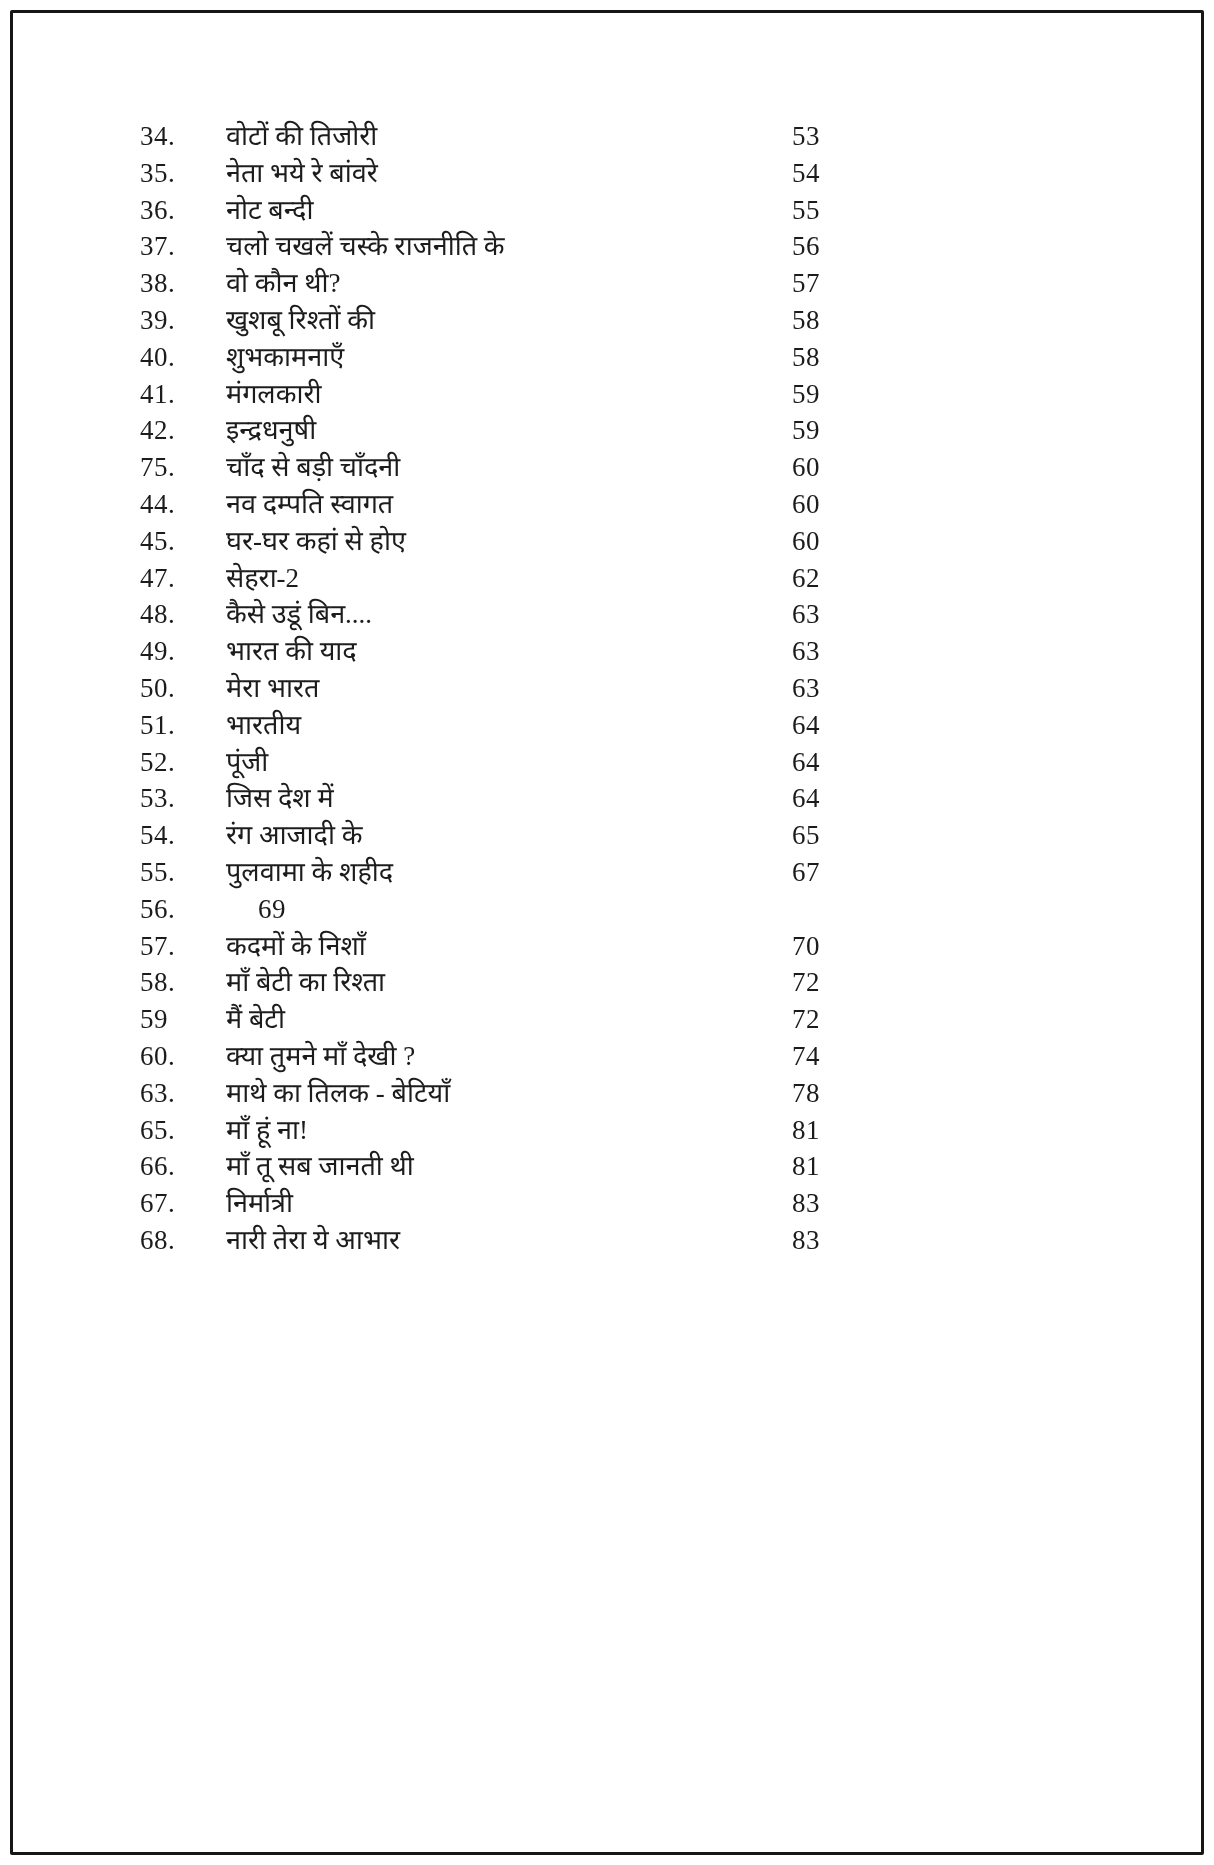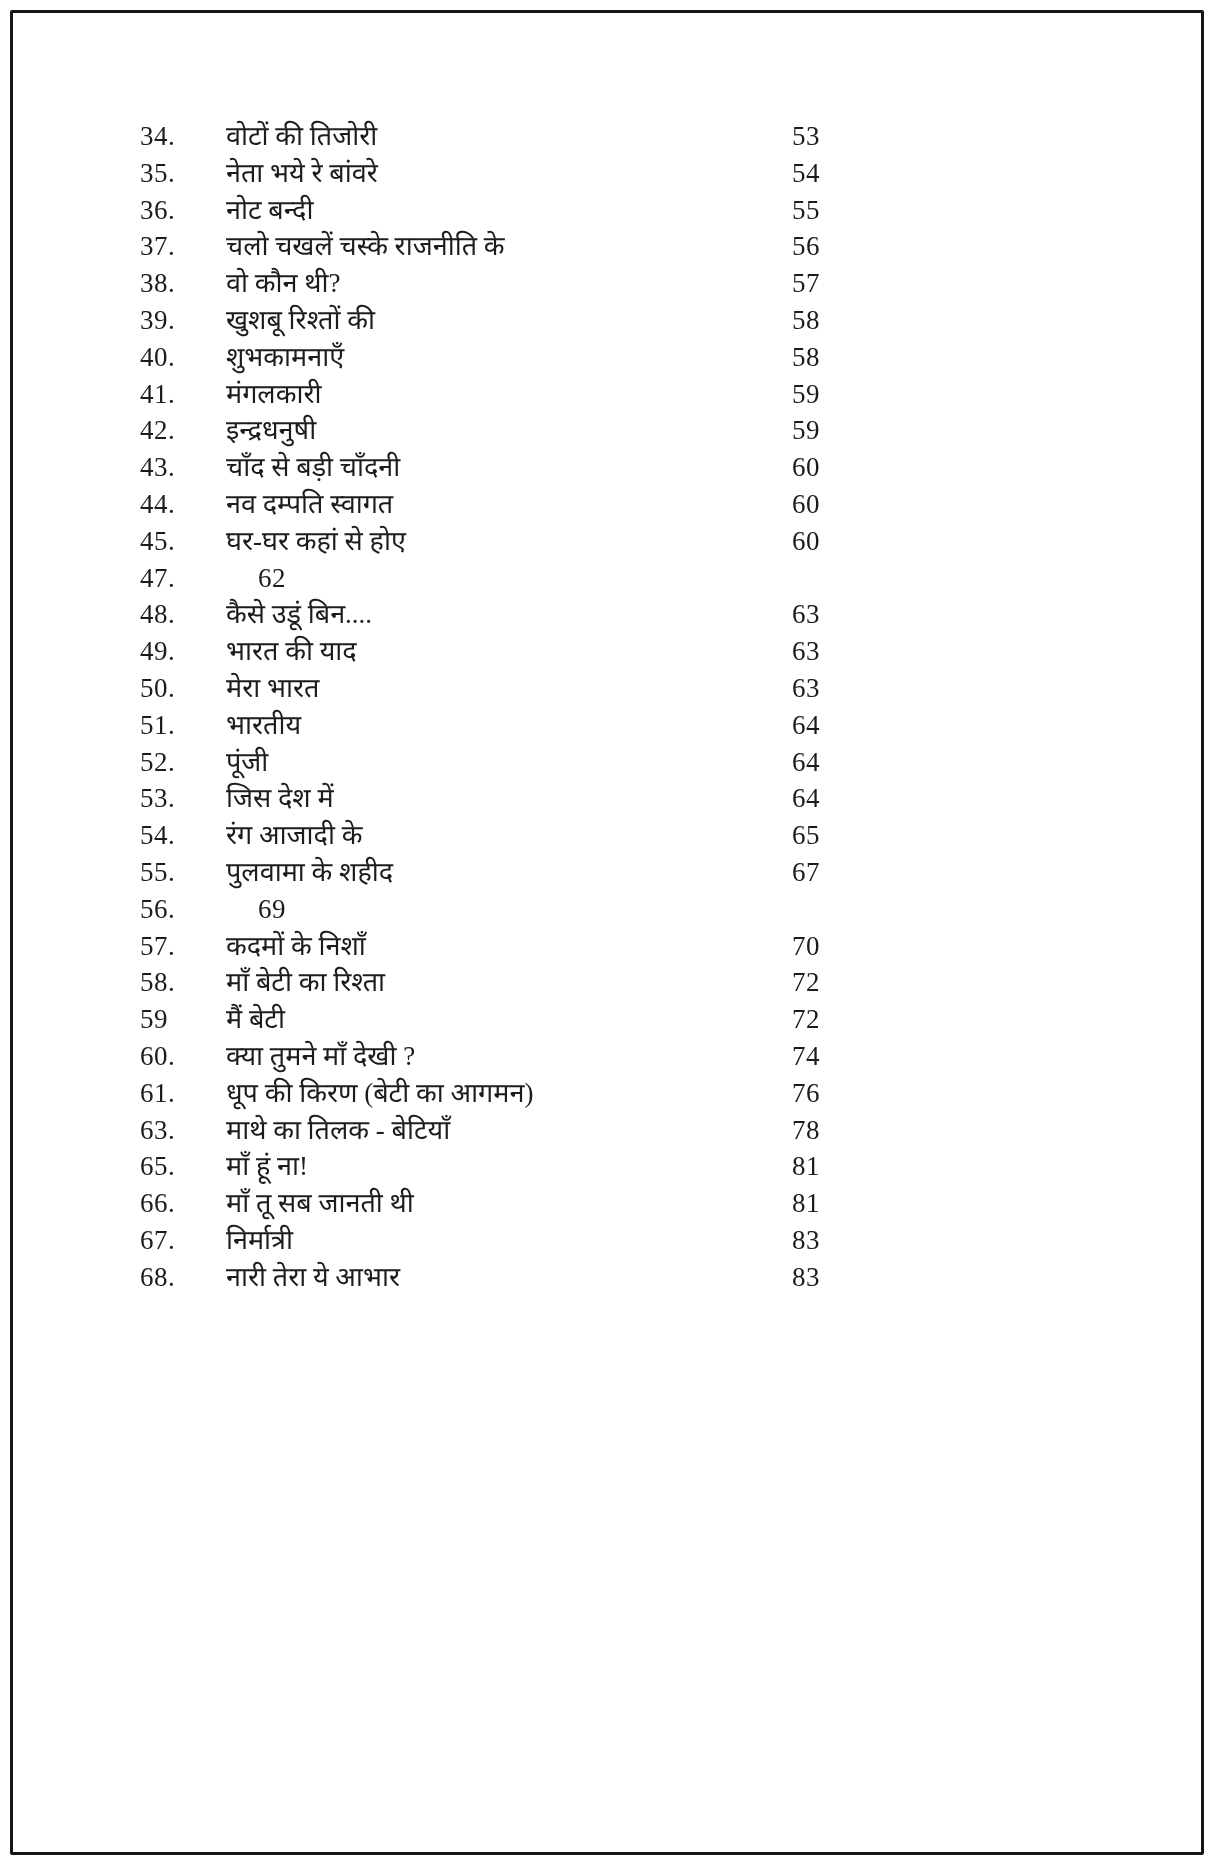--- a/index.html
+++ b/index.html
@@ -105,36 +105,37 @@
         <span class="num">41.</span>
         <span class="title">मंगलकारी</span>
         <span class="pageno">59</span>
       </div>
       <div class="toc-row">
         <span class="num">42.</span>
         <span class="title">इन्द्रधनुषी</span>
         <span class="pageno">59</span>
       </div>
       <div class="toc-row">
-        <span class="num">43.</span>
+        <span class="num">75.</span>
         <span class="title">चाँद से बड़ी चाँदनी</span>
         <span class="pageno">60</span>
       </div>
       <div class="toc-row">
         <span class="num">44.</span>
         <span class="title">नव दम्पति स्वागत</span>
         <span class="pageno">60</span>
       </div>
       <div class="toc-row">
         <span class="num">45.</span>
         <span class="title">घर-घर कहां से होए</span>
         <span class="pageno">60</span>
       </div>
       <div class="toc-row">
         <span class="num">47.</span>
+        <span class="title">सेहरा-2</span>
         <span class="pageno">62</span>
       </div>
       <div class="toc-row">
         <span class="num">48.</span>
         <span class="title">कैसे उडूं बिन....</span>
         <span class="pageno">63</span>
       </div>
       <div class="toc-row">
         <span class="num">49.</span>
         <span class="title">भारत की याद</span>
@@ -186,25 +187,20 @@
       </div>
       <div class="toc-row">
         <span class="num">59</span>
         <span class="title">मैं बेटी</span>
         <span class="pageno">72</span>
       </div>
       <div class="toc-row">
         <span class="num">60.</span>
         <span class="title">क्या तुमने माँ देखी ?</span>
         <span class="pageno">74</span>
-      </div>
-      <div class="toc-row">
-        <span class="num">61.</span>
-        <span class="title">धूप की किरण (बेटी का आगमन)</span>
-        <span class="pageno">76</span>
       </div>
       <div class="toc-row">
         <span class="num">63.</span>
         <span class="title">माथे का तिलक - बेटियाँ</span>
         <span class="pageno">78</span>
       </div>
       <div class="toc-row">
         <span class="num">65.</span>
         <span class="title">माँ हूं ना!</span>
         <span class="pageno">81</span>

